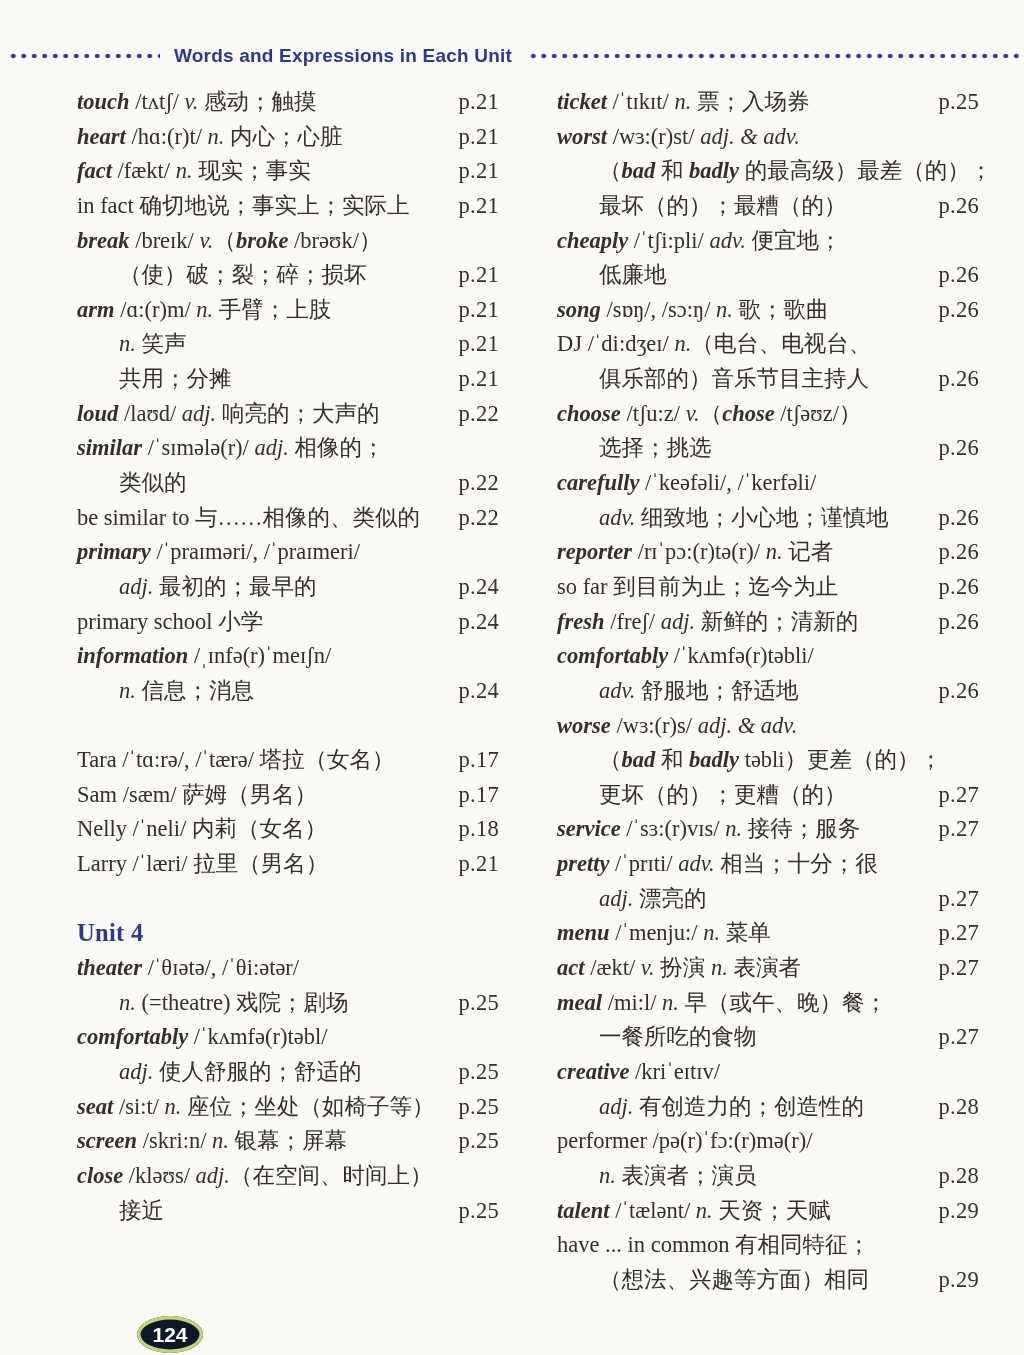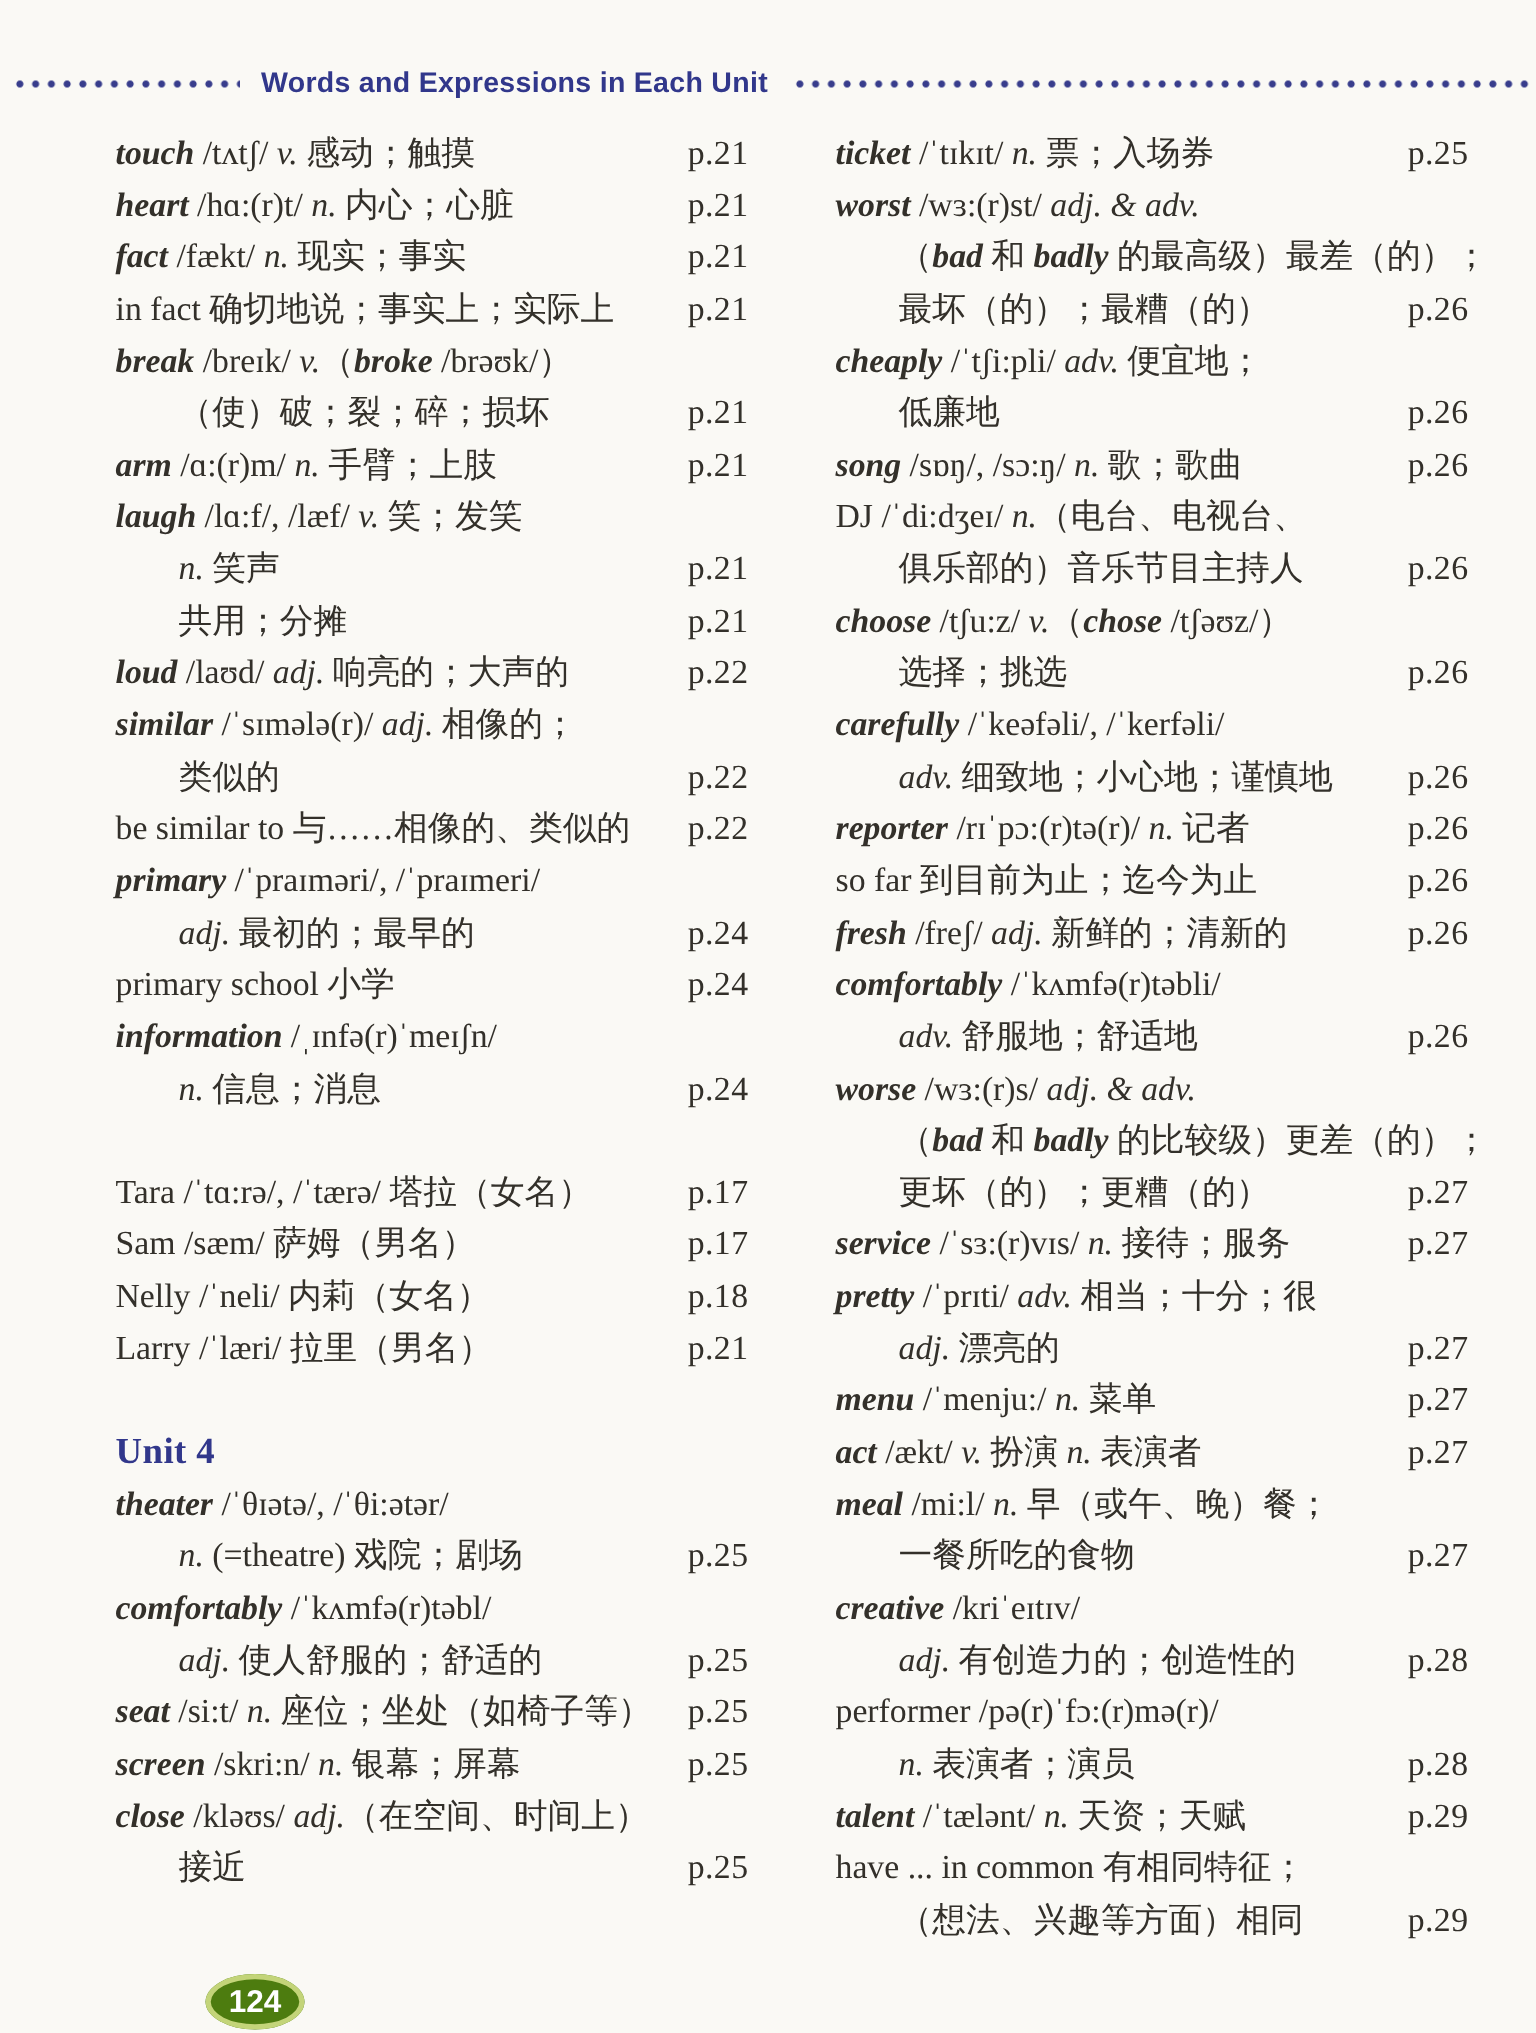--- a/index.html
+++ b/index.html
@@ -25,21 +25,21 @@
   .line{display:flex;align-items:baseline;height:34.65px;line-height:34.65px;
     font-size:22.5px;white-space:nowrap;}
   .line .txt{min-width:0;}
   .line.indent .txt{padding-left:42px;}
   .pg{margin-left:auto;padding-left:8px;letter-spacing:.3px;}
   .seg-b{font-weight:bold;font-style:italic;}
   .seg-i{font-style:italic;}
   .line.unit .txt{color:#31378b;font-weight:bold;font-size:24.5px;letter-spacing:.3px;}
   
   .badge{position:absolute;left:137px;top:1316px;width:66px;height:37px;
-    background:#4d7c0f;border-radius:50%;
+    background:#0f172a;border-radius:50%;
     box-shadow:inset 0 0 0 3.5px #c3d479;
     display:flex;align-items:center;justify-content:center;
     color:#ffffff;font-family:"Liberation Sans",sans-serif;font-weight:bold;font-size:21px;}
 </style>
 </head>
 <body>
 
 <div class="header">
   <div class="dots dots-left"></div>
   <div class="header-title">Words and Expressions in Each Unit</div>
@@ -67,23 +67,20 @@
       <span class="txt"><span class="seg-b">break</span><span class="seg-n"> /breɪk/ </span><span class="seg-i">v.</span><span class="seg-n">（</span><span class="seg-b">broke</span><span class="seg-n"> /brəʊk/）</span></span>
     </div>
     <div class="line indent">
       <span class="txt"><span class="seg-n">（使）破；裂；碎；损坏</span></span>
       <span class="pg">p.21</span>
     </div>
     <div class="line">
       <span class="txt"><span class="seg-b">arm</span><span class="seg-n"> /ɑ:(r)m/ </span><span class="seg-i">n.</span><span class="seg-n"> 手臂；上肢</span></span>
       <span class="pg">p.21</span>
     </div>
-    <div class="line">
-      <span class="txt"><span class="seg-b">laugh</span><span class="seg-n"> /lɑ:f/, /læf/ </span><span class="seg-i">v.</span><span class="seg-n"> 笑；发笑</span></span>
-    </div>
     <div class="line indent">
       <span class="txt"><span class="seg-i">n.</span><span class="seg-n"> 笑声</span></span>
       <span class="pg">p.21</span>
     </div>
     <div class="line indent">
       <span class="txt"><span class="seg-n">共用；分摊</span></span>
       <span class="pg">p.21</span>
     </div>
     <div class="line">
       <span class="txt"><span class="seg-b">loud</span><span class="seg-n"> /laʊd/ </span><span class="seg-i">adj.</span><span class="seg-n"> 响亮的；大声的</span></span>
@@ -236,21 +233,21 @@
       <span class="txt"><span class="seg-b">comfortably</span><span class="seg-n"> /ˈkʌmfə(r)təbli/</span></span>
     </div>
     <div class="line indent">
       <span class="txt"><span class="seg-i">adv.</span><span class="seg-n"> 舒服地；舒适地</span></span>
       <span class="pg">p.26</span>
     </div>
     <div class="line">
       <span class="txt"><span class="seg-b">worse</span><span class="seg-n"> /wɜ:(r)s/ </span><span class="seg-i">adj. &amp; adv.</span></span>
     </div>
     <div class="line indent">
-      <span class="txt"><span class="seg-n">（</span><span class="seg-b">bad</span><span class="seg-n"> 和 </span><span class="seg-b">badly</span><span class="seg-n"> 的比较级）更差（的）；</span></span>
+      <span class="txt"><span class="seg-n">（</span><span class="seg-b">bad</span><span class="seg-n"> 和 </span><span class="seg-b">badly</span><span class="seg-n"> təbli）更差（的）；</span></span>
     </div>
     <div class="line indent">
       <span class="txt"><span class="seg-n">更坏（的）；更糟（的）</span></span>
       <span class="pg">p.27</span>
     </div>
     <div class="line">
       <span class="txt"><span class="seg-b">service</span><span class="seg-n"> /ˈsɜ:(r)vɪs/ </span><span class="seg-i">n.</span><span class="seg-n"> 接待；服务</span></span>
       <span class="pg">p.27</span>
     </div>
     <div class="line">

